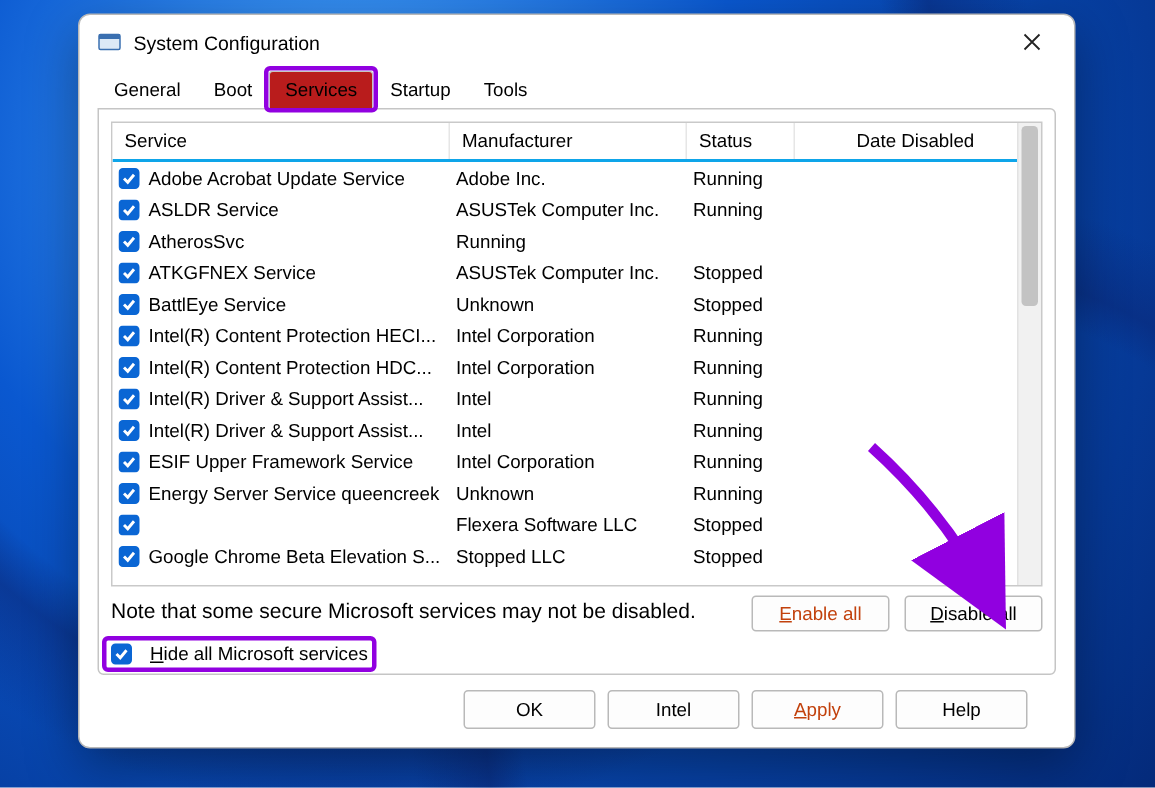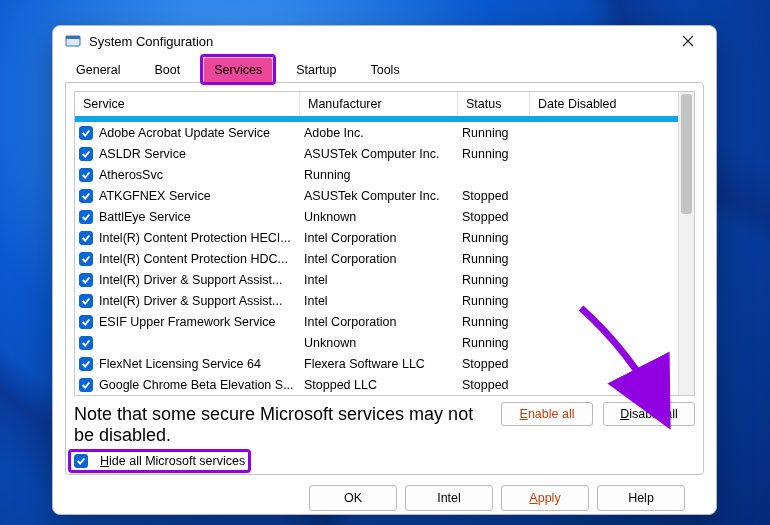--- a/index.html
+++ b/index.html
@@ -13,64 +13,64 @@
   }
   .bg-swirl{position:absolute;inset:0;}
   .bg-swirl::before, .bg-swirl::after{
     content:"";position:absolute;border-radius:50%;
     background: radial-gradient(circle, rgba(255,255,255,0) 55%, rgba(10,40,120,.55) 60%, rgba(255,255,255,0) 70%);
   }
   .bg-swirl::before{width:900px;height:900px;left:-200px;top:-350px;}
   .bg-swirl::after{width:700px;height:700px;right:-200px;bottom:-300px;}
 
   .window{
-    position:absolute; left:52px; top:25px; width:665px; height:490px;
+    position:absolute; left:52px; top:9px; width:665px; height:490px;
     background:#fff; border:1px solid #b8b8b8; border-radius:8px;
     box-shadow:0 12px 35px rgba(0,0,0,.35);
     display:flex; flex-direction:column;
   }
   .titlebar{display:flex;align-items:center;height:36px;padding:0 8px 0 12px;}
   .titlebar .ico{width:16px;height:16px;margin-right:8px;display:flex;align-items:center;justify-content:center;}
   .titlebar .title{font-size:13px;}
   .titlebar .spacer{flex:1;}
   .close{width:40px;height:30px;display:flex;align-items:center;justify-content:center;border-radius:4px;}
   .close svg{width:12px;height:12px;stroke:#222;stroke-width:1.2;}
 
-  .tabs{display:flex;gap:12px;padding:0 12px;position:relative;}
+  .tabs{display:flex;gap:0;padding:0 12px;position:relative;}
   .tab{padding:5px 10px 6px;border:1px solid transparent;border-bottom:none;border-radius:3px 3px 0 0;position:relative;top:1px;background:#fff;}
-  .tab.active{border-color:#c5c5c5;background:#ec4899;z-index:2;}
+  .tab.active{border-color:#c5c5c5;background:#b91c1c;z-index:2;}
   .tab-ring{position:absolute;border:3px solid #9100e0;border-radius:4px;pointer-events:none;}
 
   .pane{
     margin:0 12px 0 12px; border:1px solid #c5c5c5; border-radius:0 4px 4px 4px;
     flex:1; padding:8px 8px 6px 8px; display:flex; flex-direction:column; position:relative;
   }
   .listbox{
     border:1px solid #c9c9c9; flex:1; min-height:0; display:flex; overflow:hidden;
   }
   .list-cols{flex:1;display:flex;flex-direction:column;min-width:0;}
-  .headers{display:flex;background:#fff;border-bottom:6px solid #0ea5e9;font-size:12.5px;}
+  .headers{display:flex;background:#fff;border-bottom:2px solid #0ea5e9;font-size:12.5px;}
   .headers .hcell{padding:5px 8px;border-right:1px solid #e6e6e6;white-space:nowrap;}
   .rows{flex:1;overflow:hidden;}
   .row{display:flex;align-items:center;height:21px;padding:0 4px;white-space:nowrap;}
   .cell{overflow:hidden;text-overflow:ellipsis;padding-right:8px;}
   .col-svc{width:225px;display:flex;align-items:center;gap:6px;}
   .col-mfr{width:158px;}
   .col-st{width:72px;}
   .col-dd{flex:1;}
 
   .chk{width:14px;height:14px;flex:0 0 14px;border:1px solid #6f6f6f;border-radius:3px;display:flex;align-items:center;justify-content:center;background:#fff;}
   .chk.checked{background:#0a66d4;border-color:#0a66d4;}
   .chk.checked svg{width:10px;height:10px;stroke:#fff;stroke-width:2.3;fill:none;}
 
   .scrollbar{width:16px;background:#f1f1f1;border-left:1px solid #e2e2e2;position:relative;}
   .thumb{position:absolute;left:2px;right:2px;top:2px;height:120px;background:#c3c3c3;border-radius:3px;}
 
   .below-list{margin-top:6px;display:flex;align-items:flex-start;gap:10px;}
-  .note{flex:1;font-size:18px;color:#000;padding-top:2px;}
+  .note{flex:1;font-size:14px;color:#000;padding-top:2px;}
   .btn{min-width:92px;height:24px;border:1px solid #b9b9b9;background:#fdfdfd;border-radius:3px;font:inherit;padding:0 10px;display:flex;align-items:center;justify-content:center;}
   .btn.disabled{color:#c2410c;}
   .ul{text-decoration:underline;}
 
   .hide-row{margin-top:8px;display:flex;align-items:center;gap:12px;position:relative;width:max-content;}
   .hide-ring{position:absolute;left:-6px;top:-5px;right:-6px;bottom:-5px;border:3px solid #9100e0;border-radius:4px;pointer-events:none;}
 
   .footer{display:flex;justify-content:flex-end;gap:8px;padding:10px 31px 12px;}
   .footer .btn{min-width:88px;height:26px;}
 
@@ -109,21 +109,21 @@
     <div class="tab"><span>Tools</span></div>
   </div>
 
   <div class="pane">
     <div class="listbox">
       <div class="list-cols">
         <div class="headers">
           <div class="hcell col-svc" style="padding-left:8px;">Service</div>
           <div class="hcell col-mfr">Manufacturer</div>
           <div class="hcell col-st">Status</div>
-          <div class="hcell col-dd" style="border-right:none;">Date Disabled</div>
+          <div class="hcell col-dd" style="border-right:none;margin-left:33px;">Date Disabled</div>
         </div>
         <div class="rows" id="rows">
             <div class="row">
               <div class="cell col-svc">
                 <span class="chk checked">
                   <svg viewBox="0 0 12 12">
                     <path d="M2 6 L5 9 L10 3"></path>
                   </svg>
                 </span>
                 <span class="svctxt">Adobe Acrobat Update Service</span>
@@ -248,33 +248,33 @@
               <div class="cell col-st">Running</div>
               <div class="cell col-dd"></div>
             </div>
             <div class="row">
               <div class="cell col-svc">
                 <span class="chk checked">
                   <svg viewBox="0 0 12 12">
                     <path d="M2 6 L5 9 L10 3"></path>
                   </svg>
                 </span>
+                <span class="svctxt">Energy Server Service queencreek</span>
               </div>
               <div class="cell col-mfr">Unknown</div>
               <div class="cell col-st">Running</div>
               <div class="cell col-dd"></div>
             </div>
             <div class="row">
               <div class="cell col-svc">
                 <span class="chk checked">
                   <svg viewBox="0 0 12 12">
                     <path d="M2 6 L5 9 L10 3"></path>
                   </svg>
                 </span>
-                <span class="svctxt">FlexNet Licensing Service 64</span>
               </div>
               <div class="cell col-mfr">Flexera Software LLC</div>
               <div class="cell col-st">Stopped</div>
               <div class="cell col-dd"></div>
             </div>
             <div class="row">
               <div class="cell col-svc">
                 <span class="chk checked">
                   <svg viewBox="0 0 12 12">
                     <path d="M2 6 L5 9 L10 3"></path>

